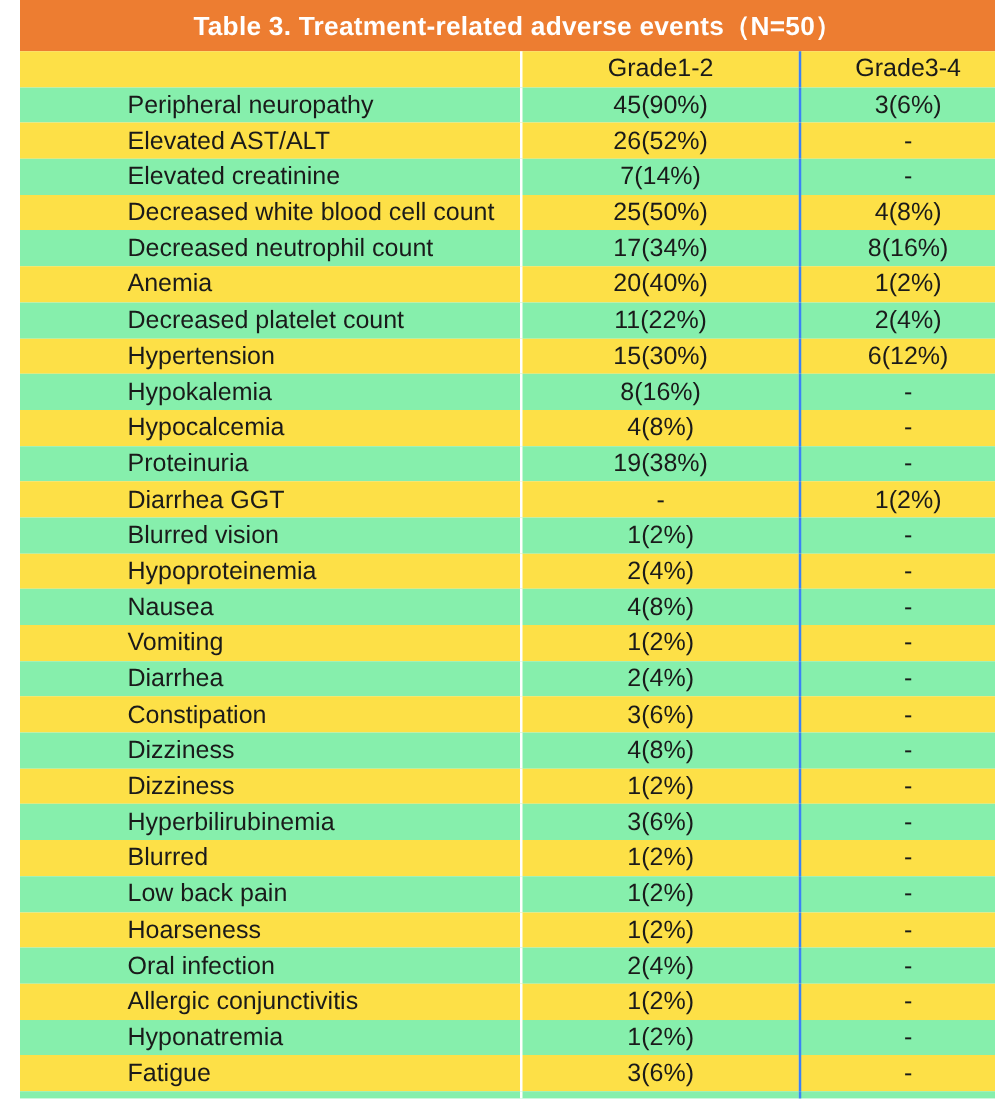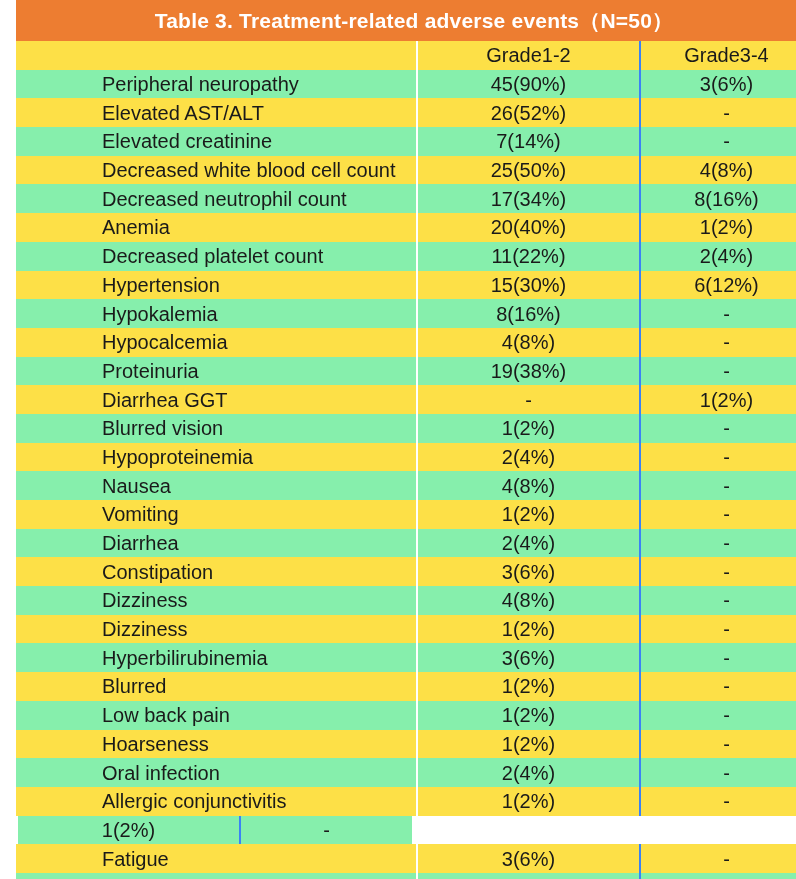--- a/index.html
+++ b/index.html
@@ -203,20 +203,21 @@
     <div class="cell c3">-</div>
   </div>
 
   <div class="row grey">
     <div class="cell c1">Allergic conjunctivitis</div>
     <div class="cell c2">1(2%)</div>
     <div class="cell c3">-</div>
   </div>
 
   <div class="row light">
+    <div class="cell c1">Hyponatremia</div>
     <div class="cell c2">1(2%)</div>
     <div class="cell c3">-</div>
   </div>
 
   <div class="row grey">
     <div class="cell c1">Fatigue</div>
     <div class="cell c2">3(6%)</div>
     <div class="cell c3">-</div>
   </div>
 </div>

